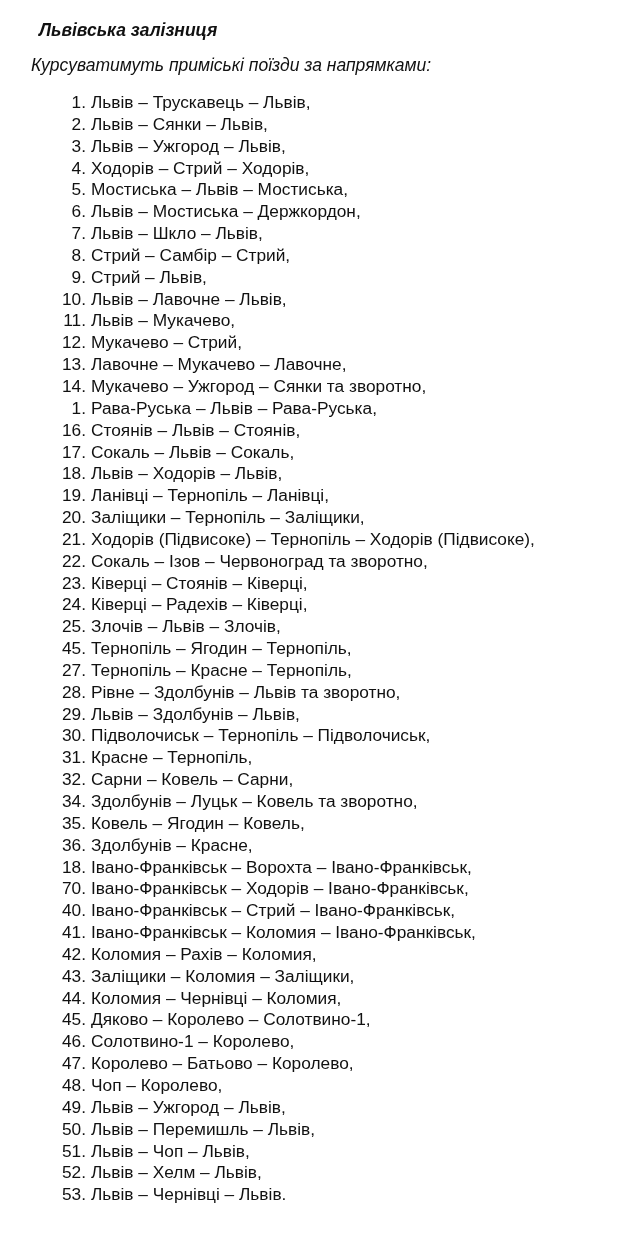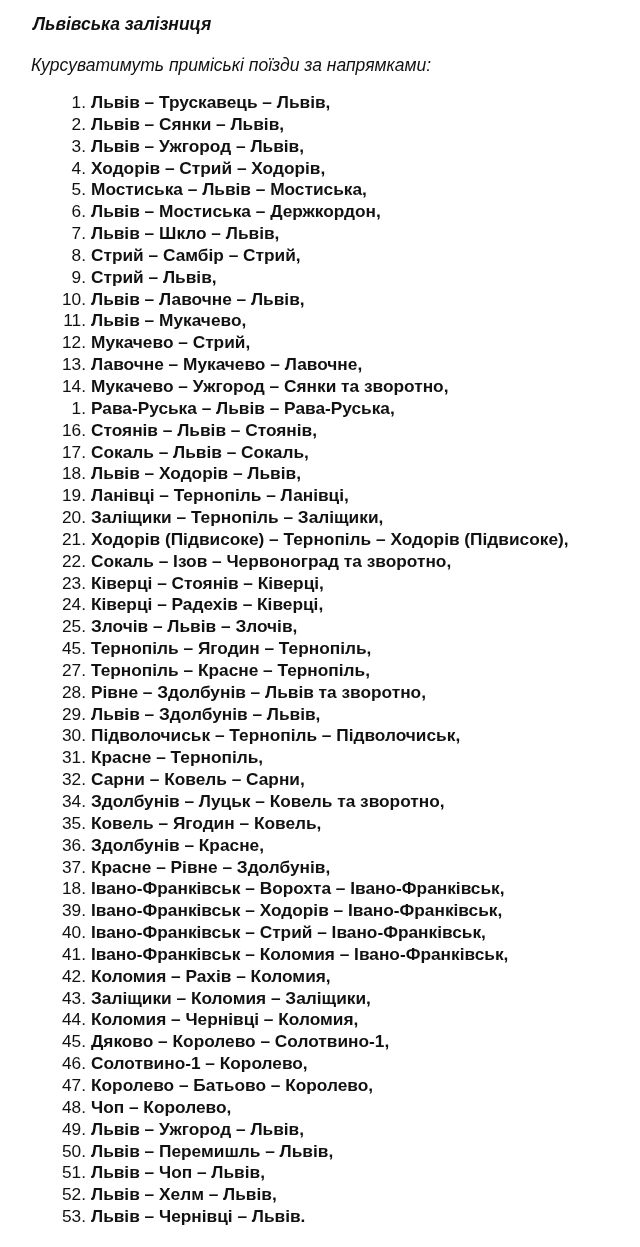--- a/index.html
+++ b/index.html
@@ -21,21 +21,21 @@
       top: 0;
       right: 0;
     }
     .title {
       position: absolute;
       top: 10px;
       left: 0;
       font-size: 17.5px;
       font-weight: bold;
       font-style: italic;
-      margin: 2px;
+      margin: 8px;
       line-height: 24px;
     }
     .intro {
       position: absolute;
       top: 53px;
       left: 0;
       font-size: 17.5px;
       margin: 0;
       line-height: 24px;
       font-style: italic;
@@ -57,21 +57,20 @@
     }
     .route-num {
       display: inline-block;
       width: 60px;
       text-align: right;
       padding-right: 5px;
       box-sizing: border-box;
     }
     .route-text {
       display: inline-block;
-      font-weight: bold;
     }
   </style>
 </head>
 <body>
 
 <div class="doc">
   <h1 class="title">Львівська залізниця</h1>
   <p class="intro">Курсуватимуть приміські поїзди за напрямками:</p>
   <ol class="routes" id="routes">
       <li class="route">
@@ -208,29 +207,25 @@
       </li>
       <li class="route">
         <span class="route-num">35.</span>
         <span class="route-text">Ковель – Ягодин – Ковель,</span>
       </li>
       <li class="route">
         <span class="route-num">36.</span>
         <span class="route-text">Здолбунів – Красне,</span>
       </li>
       <li class="route">
-        <span class="route-num">37.</span>
-        <span class="route-text">Красне – Рівне – Здолбунів,</span>
-      </li>
-      <li class="route">
         <span class="route-num">18.</span>
         <span class="route-text">Івано-Франківськ – Ворохта – Івано-Франківськ,</span>
       </li>
       <li class="route">
-        <span class="route-num">39.</span>
+        <span class="route-num">70.</span>
         <span class="route-text">Івано-Франківськ – Ходорів – Івано-Франківськ,</span>
       </li>
       <li class="route">
         <span class="route-num">40.</span>
         <span class="route-text">Івано-Франківськ – Стрий – Івано-Франківськ,</span>
       </li>
       <li class="route">
         <span class="route-num">41.</span>
         <span class="route-text">Івано-Франківськ – Коломия – Івано-Франківськ,</span>
       </li>

